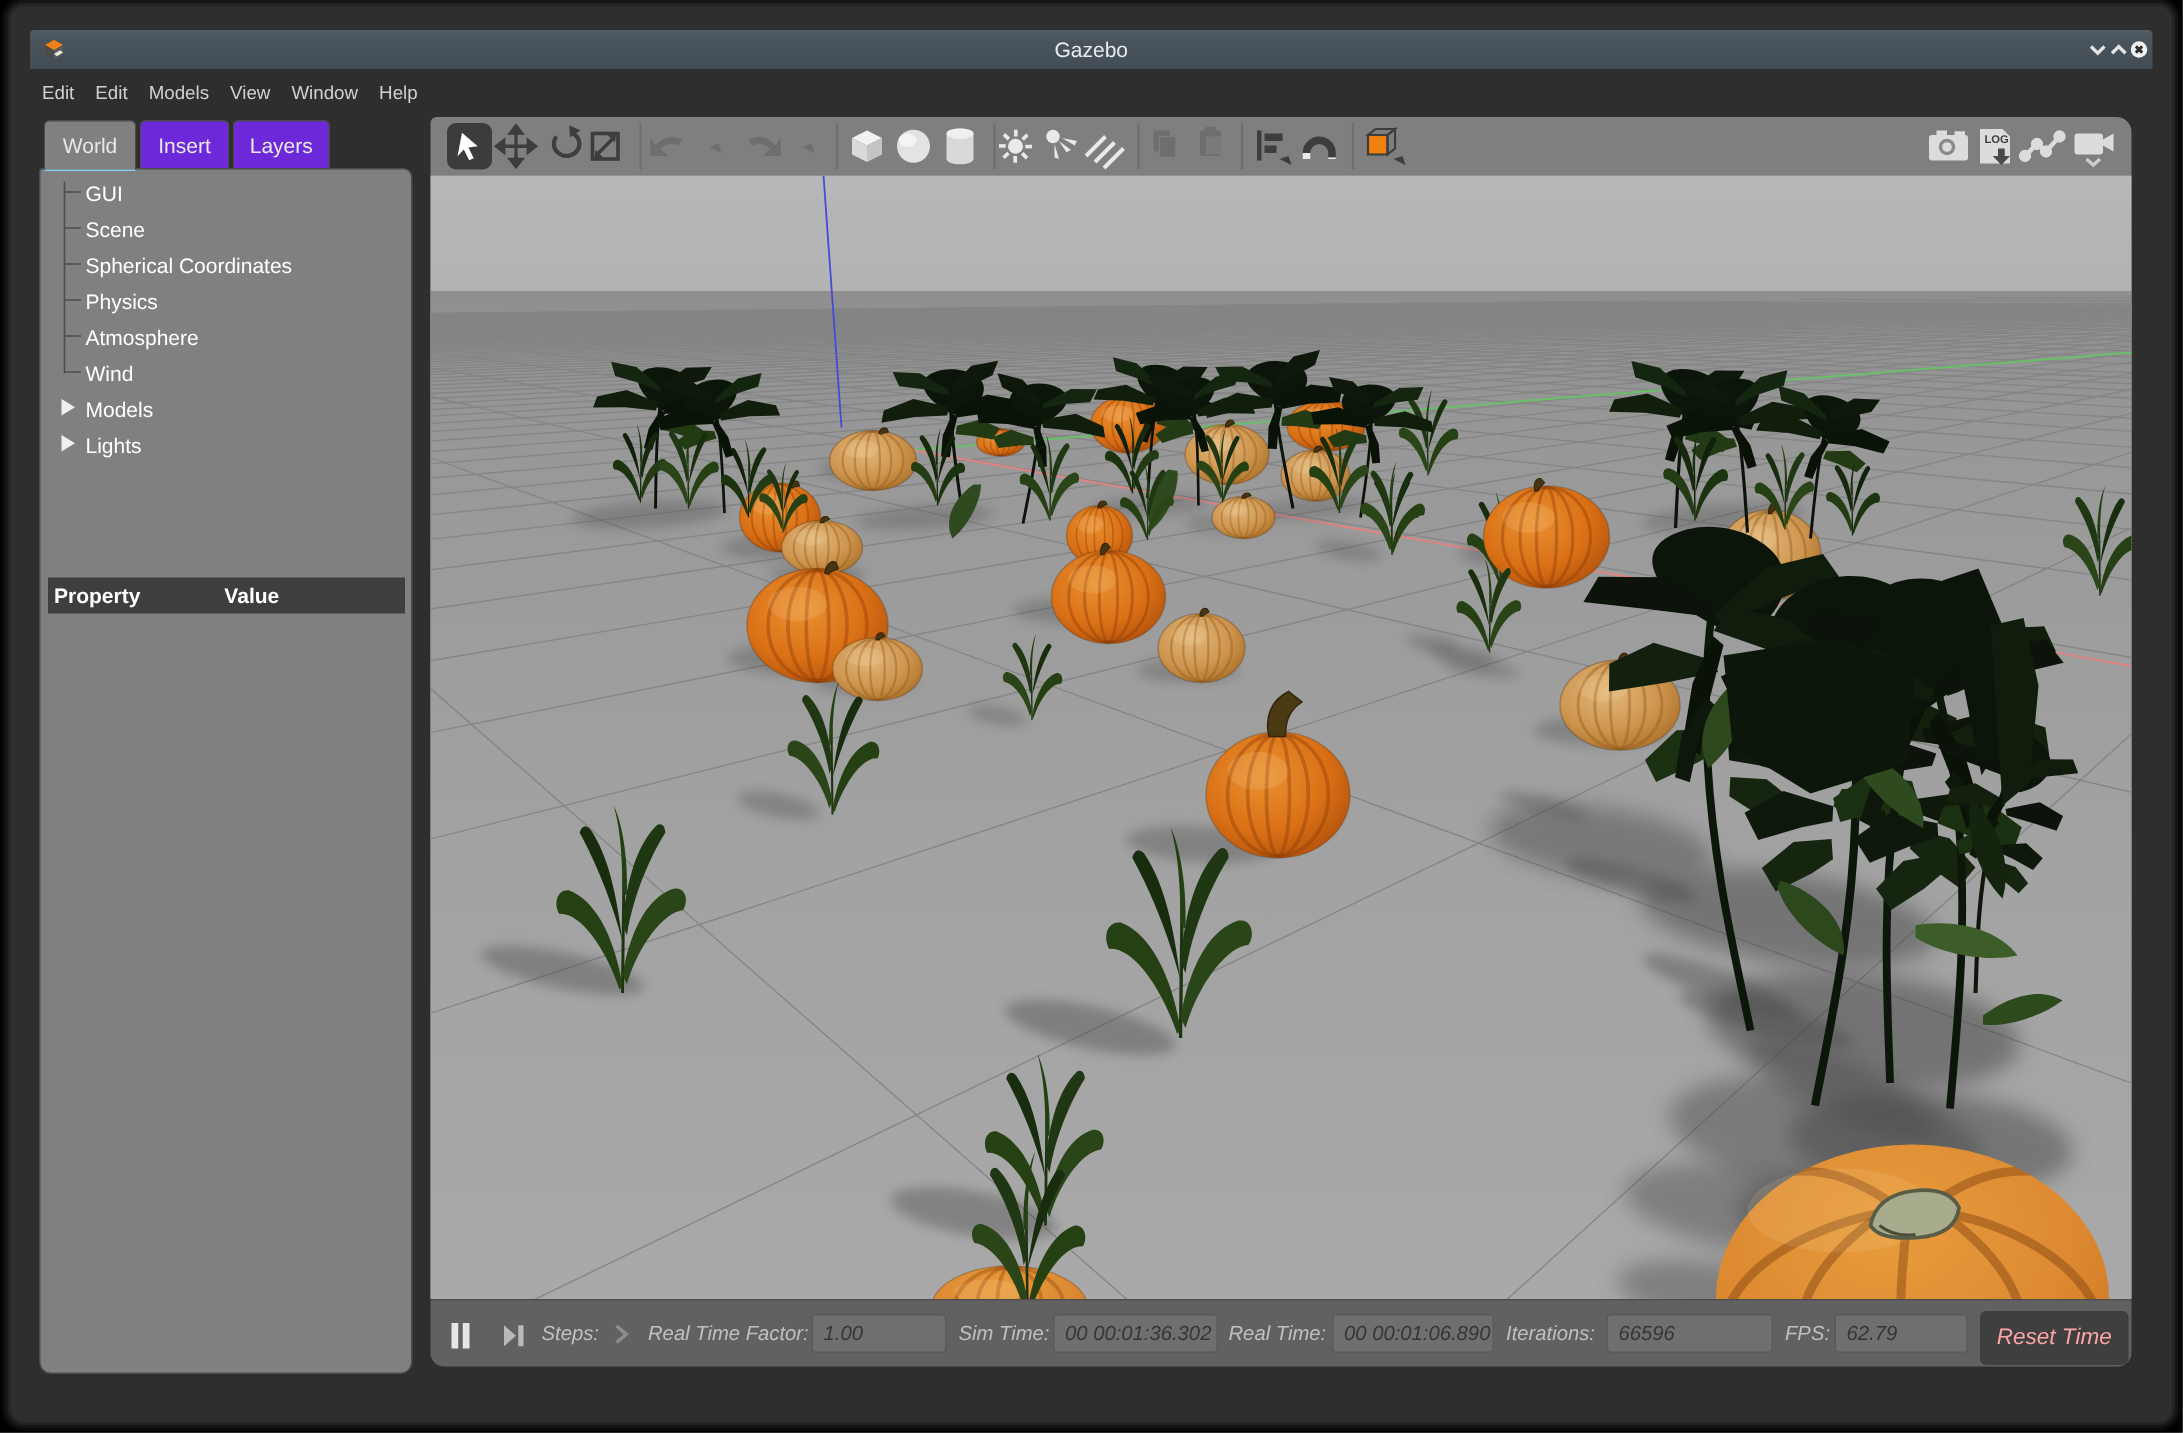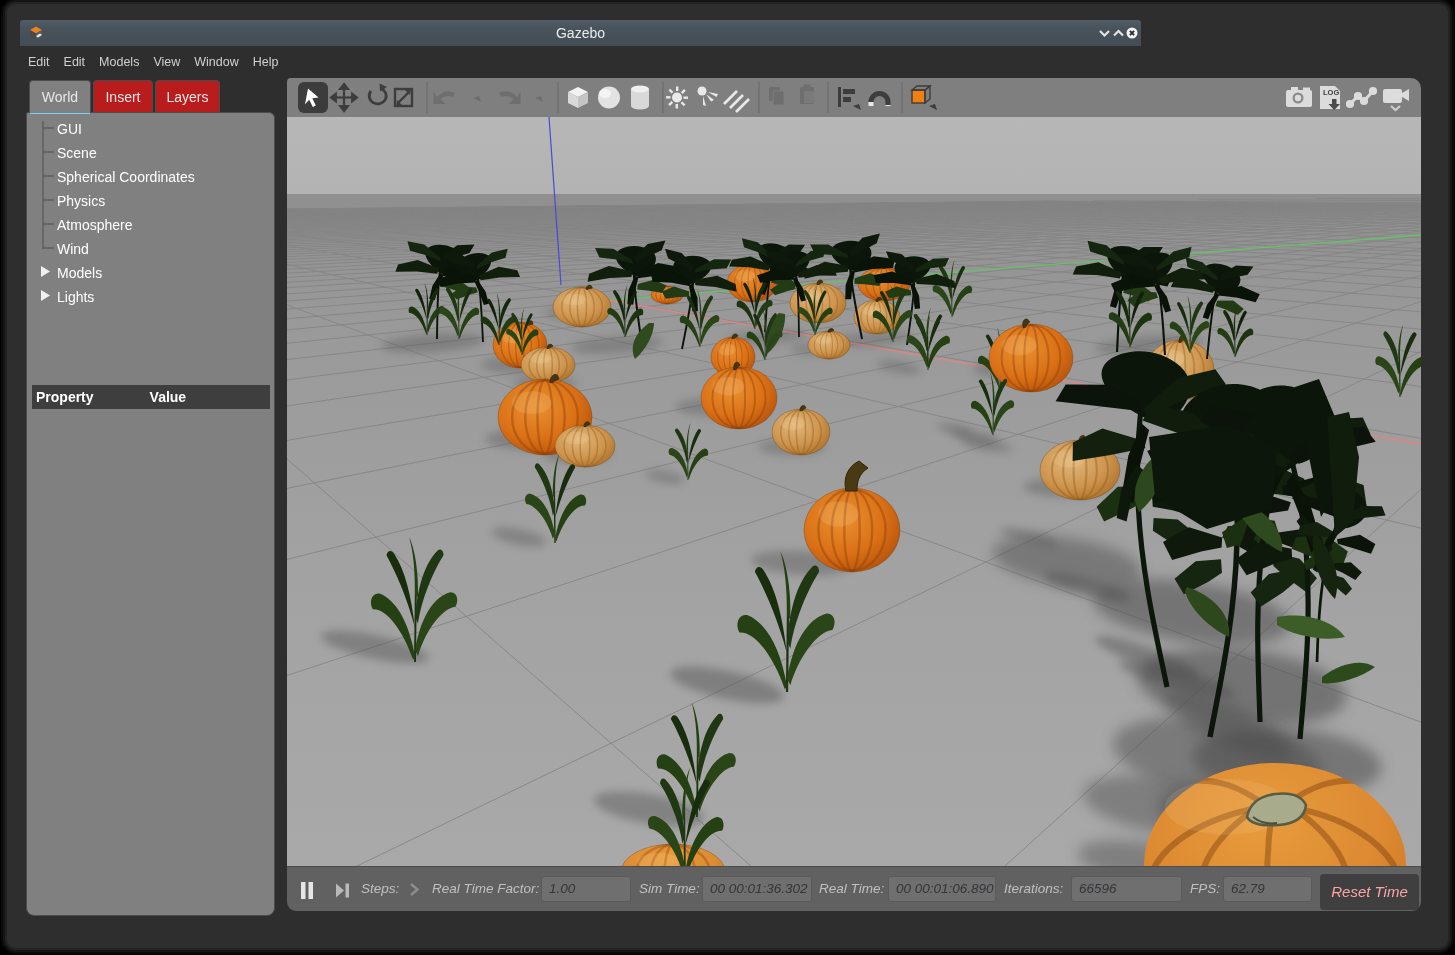--- a/index.html
+++ b/index.html
@@ -1,21 +1,21 @@
 <!DOCTYPE html>
 <html><head><meta charset="utf-8"><style>
 * { margin:0; padding:0; box-sizing:border-box; }
 html,body { width:1455px; height:955px; background:#000; font-family:"Liberation Sans",sans-serif; overflow:hidden; }
 body>div { position:absolute; }
 #frame { left:7px; top:4px; width:1441px; height:944px; background:#2e2e2e; border-radius:9px; box-shadow:0 0 0 2px #232323,0 0 0 4px #151515,0 0 0 6px #0a0a0a; }
-#title { left:20px; top:20px; width:1121px; height:26px; background:linear-gradient(#535d66,#49535c 30%,#434d56); border-radius:3px 3px 0 0; }
+#title { left:20px; top:20px; width:1415px; height:26px; background:linear-gradient(#535d66,#49535c 30%,#434d56); border-radius:3px 3px 0 0; }
 #title .t { position:absolute; left:0; right:0; top:5px; text-align:center; font-size:14px; color:#e9ebed; }
 #menu { left:20px; top:46px; width:1415px; height:32px; background:#2e2e2e; color:#cfd0d1; font-size:12.5px; line-height:32px; }
 #menu span { margin-right:14px; }
-.tab { position:absolute; height:34px; top:80px; background:#b91c1c; border:1px solid #4c4c4c; border-bottom:none; border-radius:4px 4px 0 0; color:#e8e8e8; font-size:14px; text-align:center; line-height:32px; }
+.tab { position:absolute; height:34px; top:80px; background:#6d28d9; border:1px solid #4c4c4c; border-bottom:none; border-radius:4px 4px 0 0; color:#e8e8e8; font-size:14px; text-align:center; line-height:32px; }
 #panel { left:26px; top:112px; width:249px; height:804px; background:#808080; border:1px solid #4c4c4c; border-radius:2px 6px 8px 8px; }
 .ti { position:absolute; left:30px; font-size:14px; color:#ffffff; }
 #phead { position:absolute; left:5px; top:272px; width:238px; height:24px; background:#3e3e3e; color:#fff; font-size:14px; font-weight:bold; line-height:24px; }
 #toolbar { left:287px; top:78px; width:1134px; height:39px; background:#7f7f7f; border-radius:4px 10px 0 0; }
 #vp { left:287px; top:117px; width:1134px; height:749px; background:#b5b5b5; }
 #bbar { left:287px; top:866px; width:1134px; height:45px; background:#616161; border-top:1px solid #4d4d4d; border-radius:0 0 9px 9px; color:#c0c0c0; font-size:13.5px;font-style:italic; }
 .fld { position:absolute; top:9px; height:26px; background:#6f6f6f; border:1px solid #5a5a5a; border-radius:3px; color:#35353a; font-size:13.5px; line-height:24px; padding-left:7px; white-space:nowrap; overflow:hidden; }
 .lbl { position:absolute; top:14px; white-space:nowrap; }
 </style></head><body>
 <div id="frame"></div>

